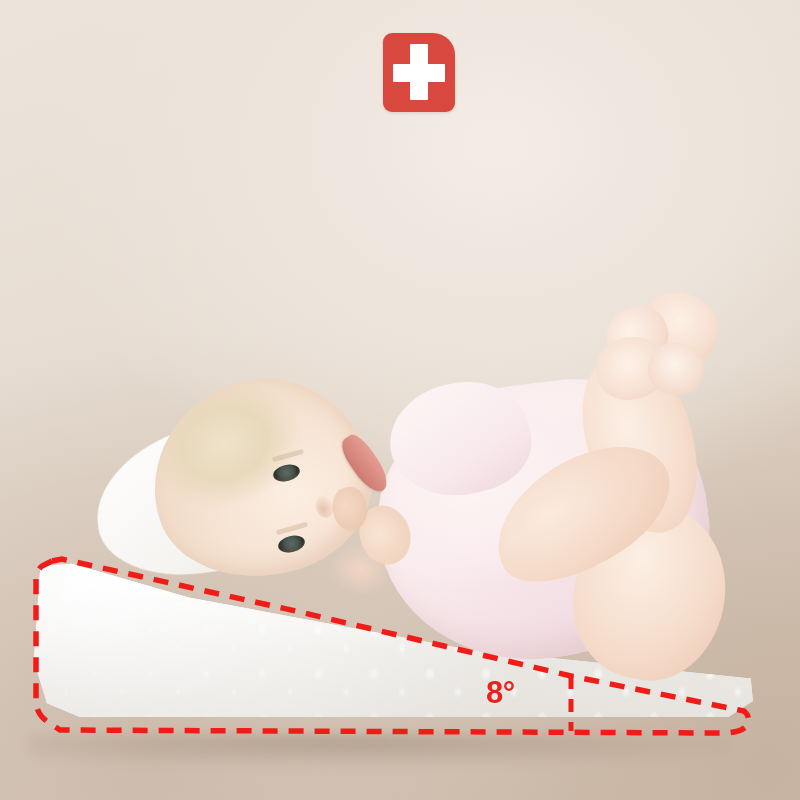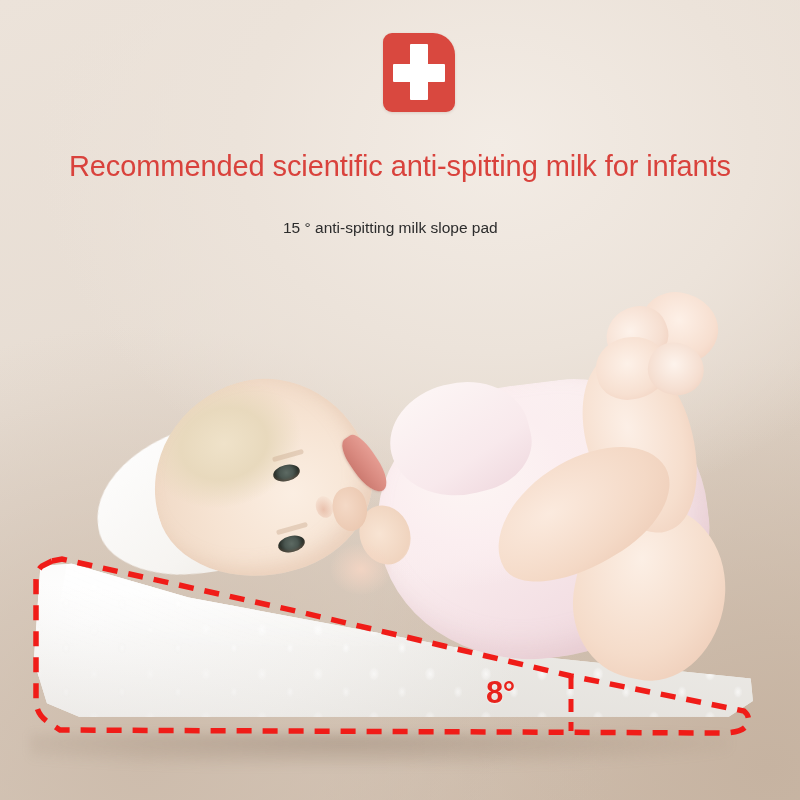--- a/index.html
+++ b/index.html
@@ -339,23 +339,21 @@
 <body>
 
 <div id="page">
 
   <div class="logo-wrap">
     <div class="logo-badge"></div>
     <div class="logo-cross-v"></div>
     <div class="logo-cross-h"></div>
   </div>
 
-  <div class="headline">Recommended scientific anti-spitting milk for infants</div>
-
-  <div class="subtitle">15 ° anti-spitting milk slope pad</div>
+
 
   <div class="scene">
 
     <div class="sheet"></div>
     <div class="wedge-shadow"></div>
 
     <div class="wedge">
       <div class="wedge-dots"></div>
       <div class="wedge-topface"></div>
       <div class="wedge-shade"></div>

